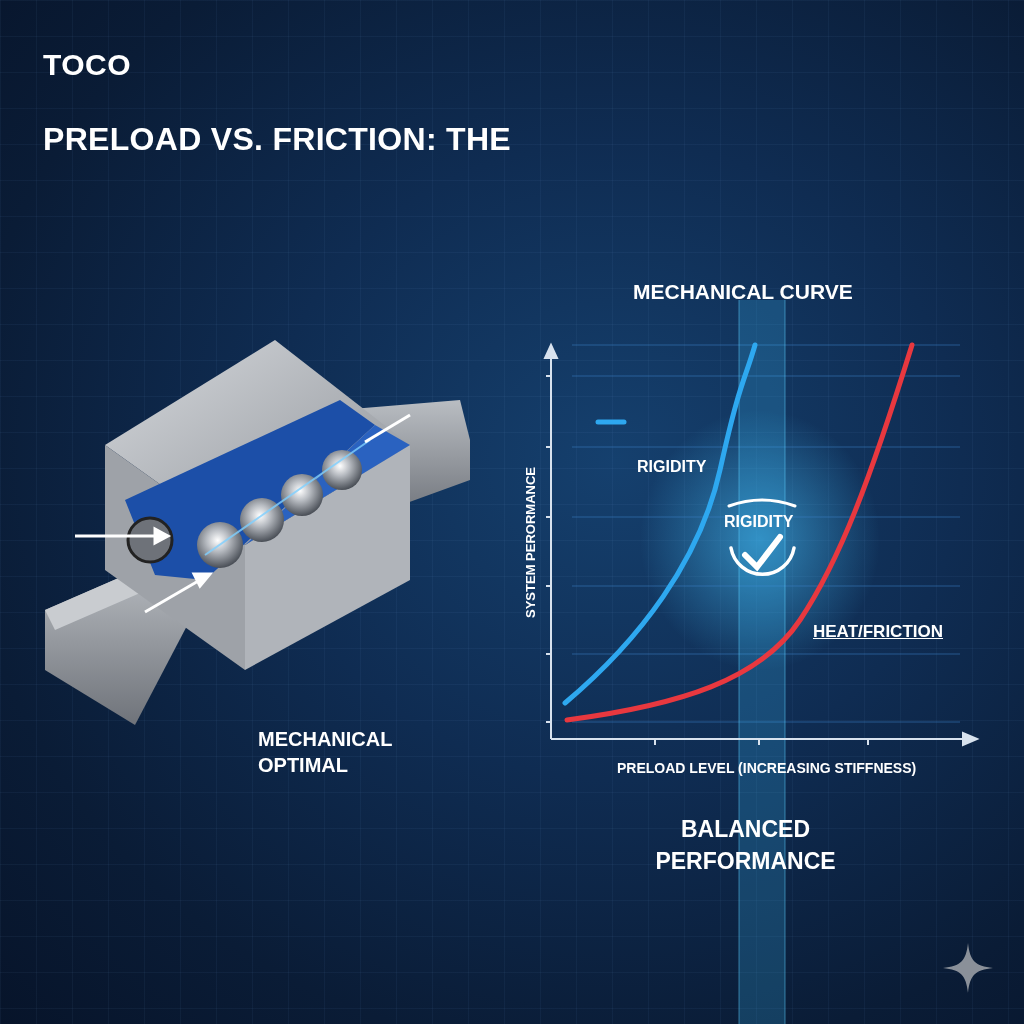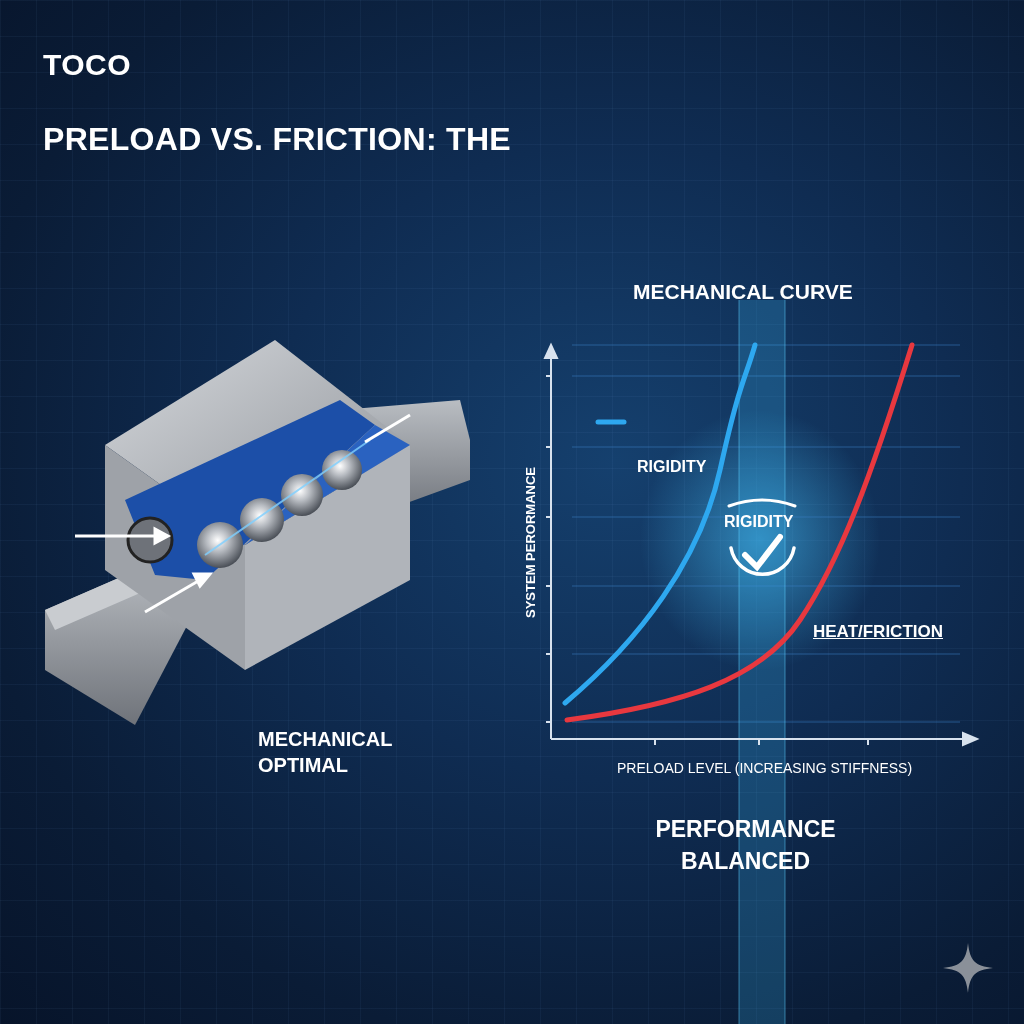--- a/index.html
+++ b/index.html
@@ -129,22 +129,22 @@
     <path d="M729,506 Q762,494 795,506" stroke-width="3"></path>
     <path d="M731,548 A32,32 0 0 0 794,548" stroke-width="3.5"></path>
     <path d="M745,555 L757,567 L780,537" stroke-width="6"></path>
   </g>
 </svg>
 
 <div class="label" style="left:637px;top:410px;font-size:16px;margin-top:48px;">RIGIDITY</div>
 <div class="label" style="left:724px;top:513px;font-size:16px;">RIGIDITY</div>
 <div class="label" style="left:813px;top:622px;font-size:17px;text-decoration:underline;">HEAT/FRICTION</div>
 <div class="label" style="left:440px;top:535px;font-size:13px;transform:rotate(-90deg);width:180px;text-align:center;">SYSTEM PERORMANCE</div>
-<div class="label" style="left:617px;top:760px;font-size:14px;font-weight:400;text-align:center;">PRELOAD LEVEL (INCREASING STIFFNESS)</div>
+<div class="label" style="left:617px;top:760px;font-size:14px;font-weight:700;text-align:center;">PRELOAD LEVEL (INCREASING STIFFNESS)</div>
 
 <div class="label" style="left:653px;top:813px;font-size:23px;line-height:32px;text-align:center;width:185px;">
+  <div>BALANCED</div>
   <div>PERFORMANCE</div>
-  <div>BALANCED</div>
 </div>
 
 <svg class="sparkle" viewBox="0 0 50 50">
   <path d="M25,0 C27,18 32,23 50,25 C32,27 27,32 25,50 C23,32 18,27 0,25 C18,23 23,18 25,0 Z" fill="#8a9099"></path>
 </svg>
 
 </body></html>

